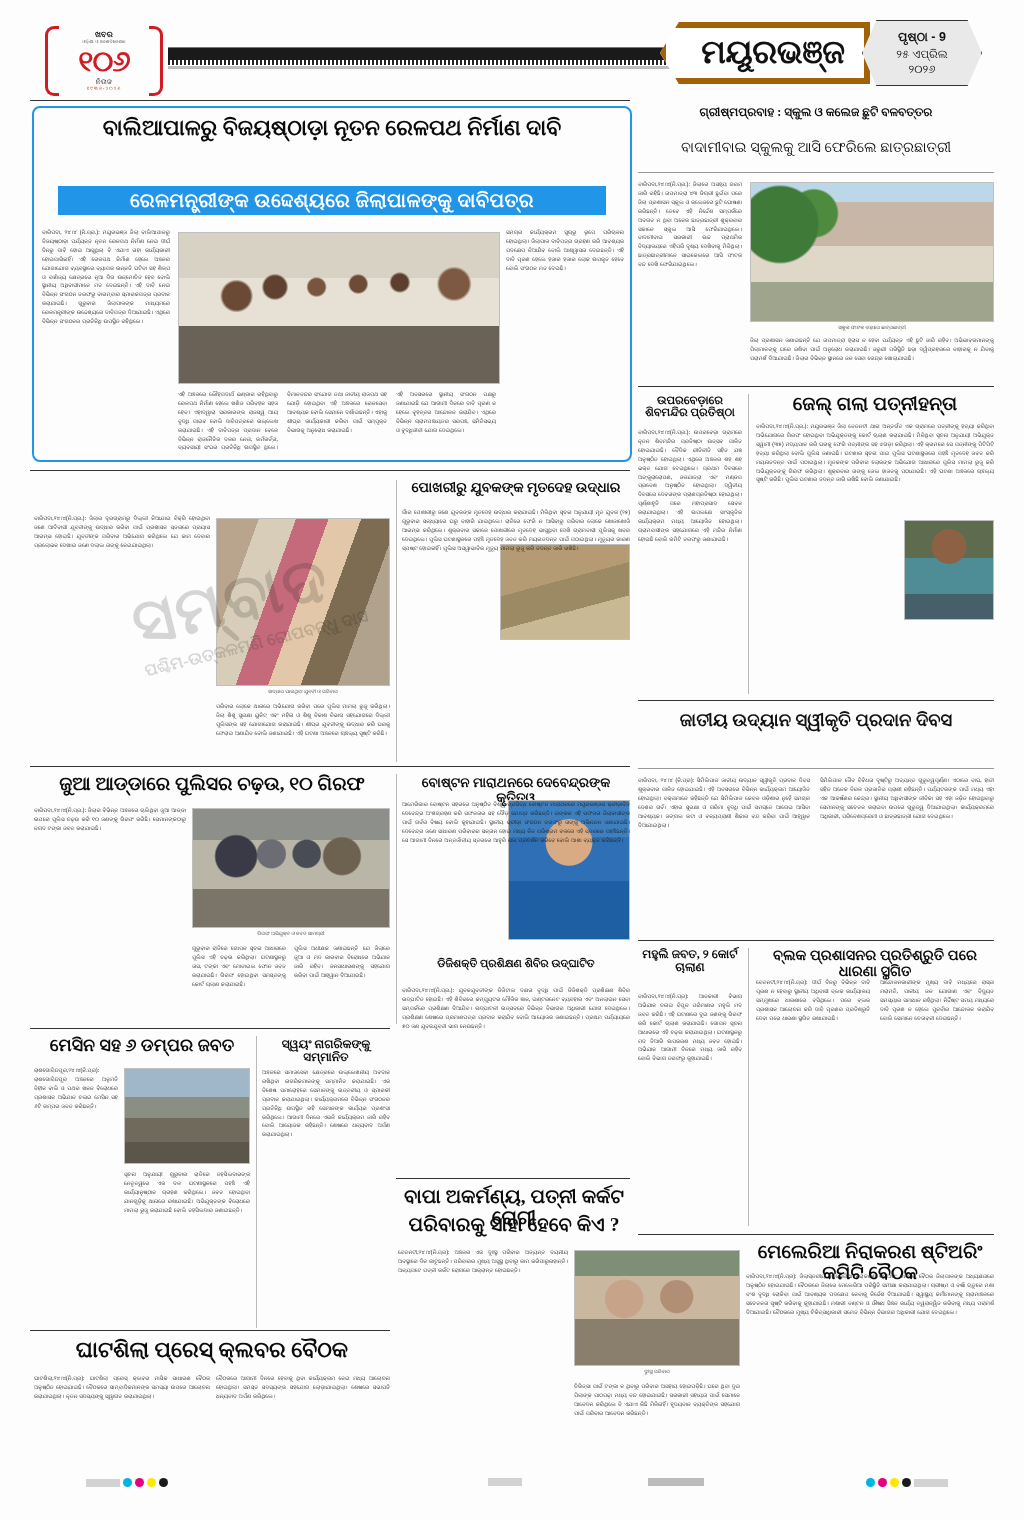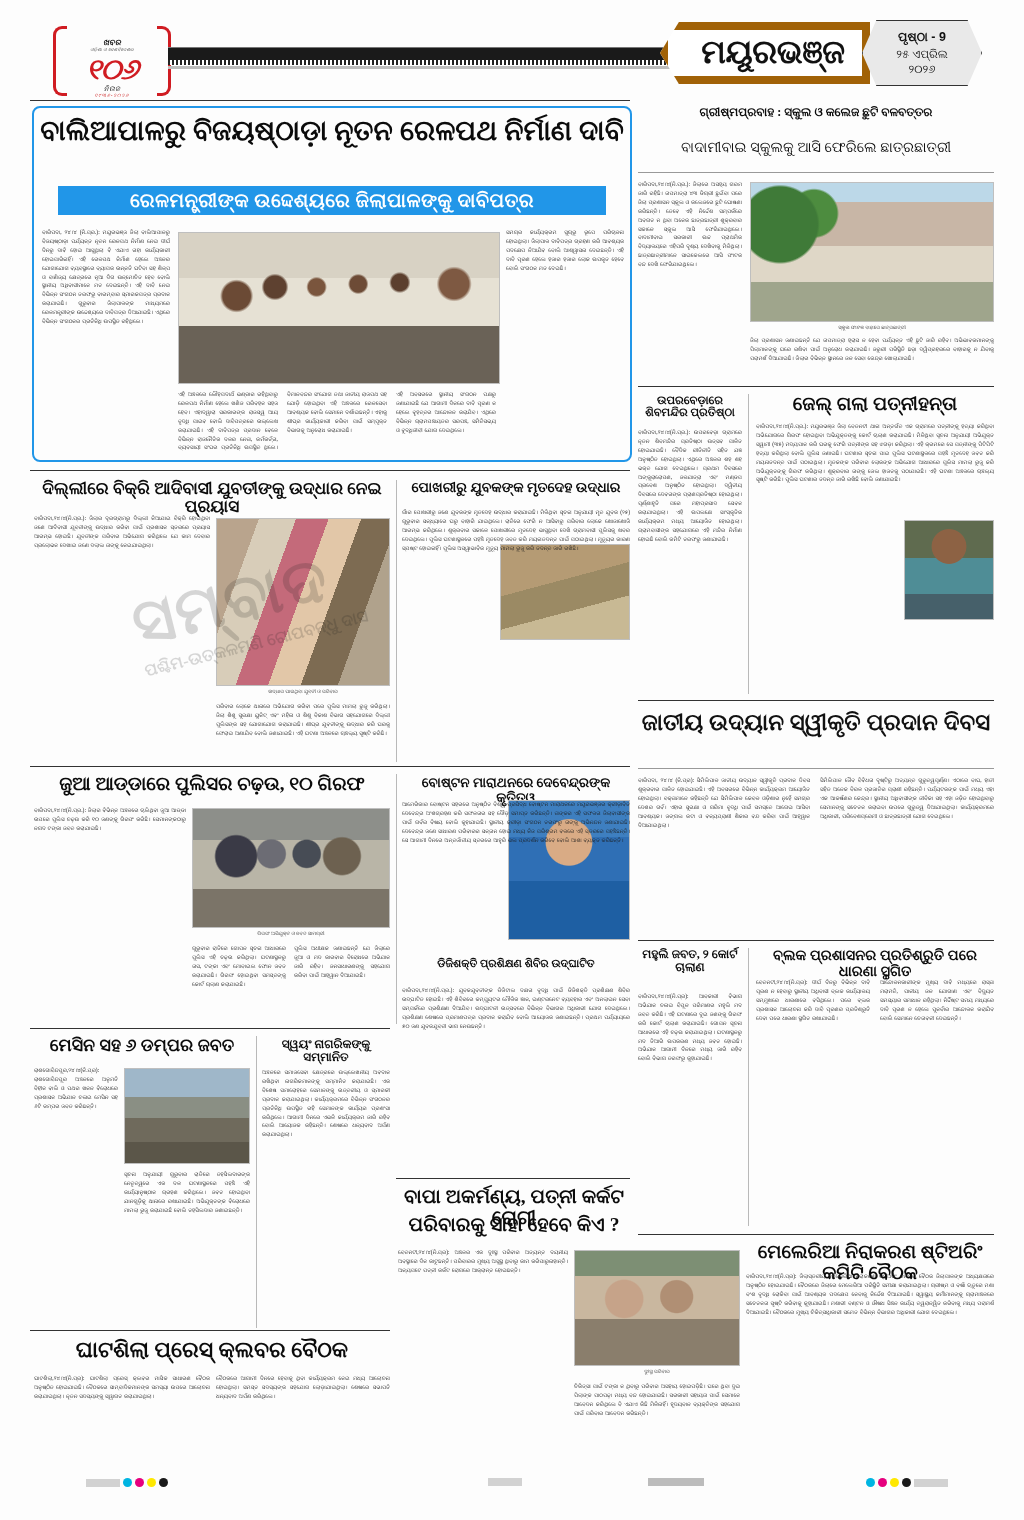--- a/index.html
+++ b/index.html
@@ -15,23 +15,23 @@
     background: #fdfdfd;
     padding: 0;
   }
 
   
   .masthead {
     position: absolute; left: 0; top: 0;
     width: 1024px; height: 100px;
   }
   .logo-badge {
-    position: absolute; left: 52px; top: 24px;
+    position: absolute; left: 44px; top: 24px;
     width: 120px; height: 74px;
-    display: flex; align-items: flex-end; justify-content: center; font-style: italic;
+    display: flex; align-items: center; justify-content: center;
   }
   .logo-bracket-l, .logo-bracket-r {
     position: absolute; top: 2px;
     width: 14px; height: 70px;
     border: 3px solid #d01c22;
   }
   .logo-bracket-l { left: 1px; border-right: none; border-radius: 9px 0 0 9px; }
   .logo-bracket-r { right: 1px; border-left: none; border-radius: 0 9px 9px 0; }
   .logo-inner { text-align: center; line-height: 1; width: 92px; }
   .logo-top {
@@ -60,21 +60,21 @@
   .mast-bar-thin {
     position: absolute; left: 168px; top: 66px;
     width: 520px; height: 3px;
     background: #bdbdbd;
   }
 
   .mast-flag {
     position: absolute; left: 660px; top: 22px;
     width: 210px; height: 62px;
     background: #ffffff;
-    border: 8px solid #a16207;
+    border: 6px solid #a16207;
     clip-path: polygon(0% 50%, 9% 0%, 100% 0%, 100% 100%, 9% 100%);
     display: flex; align-items: center; justify-content: center;
     box-shadow: 2px 3px 4px rgba(0,0,0,.3);
   }
   .mast-title {
     font-family: "Liberation Serif", serif;
     font-size: 33px; font-weight: bold; color: #111;
     letter-spacing: -0.5px; padding-left: 16px;
   }
   .mast-hex {
@@ -245,21 +245,21 @@
       <div class="mast-page">ପୃଷ୍ଠା - 9</div>
       <div class="mast-date">୨୫ ଏପ୍ରିଲ</div>
       <div class="mast-year">୨୦୨୬</div>
     </div>
   </div>
 
   <div class="hdiv" style="left:30px; top:100px; width:600px;"></div>
 
   <div class="boxline" style="left:32px; top:106px; width:600px; height:356px;"></div>
 
-  <div class="hl" style="position:absolute; left:40px; top:116px; width:584px; font-size:28px;">ବାଲିଆପାଳରୁ ବିଜୟଷ୍ଠାଡ଼ା ନୂତନ ରେଳପଥ ନିର୍ମାଣ ଦାବି</div>
+  <div class="hl" style="position:absolute; left:40px; top:116px; width:584px; font-size:22px;">ବାଲିଆପାଳରୁ ବିଜୟଷ୍ଠାଡ଼ା ନୂତନ ରେଳପଥ ନିର୍ମାଣ ଦାବି</div>
 
   <div class="subbanner" style="position:absolute; left:58px; top:186px; width:548px; height:29px; font-size:19.5px; line-height:29px;">ରେଳମନ୍ତ୍ରୀଙ୍କ ଉଦ୍ଦେଶ୍ୟରେ ଜିଲାପାଳଙ୍କୁ ଦାବିପତ୍ର</div>
 
   <div class="body-text" style="position:absolute; left:42px; top:228px; width:128px; height:222px;">ବାରିପଦା, ୨୪।୪ (ନି.ପ୍ର.): ମୟୂରଭଞ୍ଜ ଜିଲା ବାଲିଆପାଳରୁ ବିଜୟଷ୍ଠାଡ଼ା ପର୍ଯ୍ୟନ୍ତ ନୂତନ ରେଳପଥ ନିର୍ମାଣ ନେଇ ଦୀର୍ଘ ଦିନରୁ ଦାବି ହୋଇ ଆସୁଥିଲା ବି ଏଯାଏ ତାହା କାର୍ଯ୍ୟକାରୀ ହୋଇପାରିନାହିଁ। ଏହି ରେଳପଥ ନିର୍ମାଣ ହେଲେ ଅଞ୍ଚଳର ଯୋଗାଯୋଗ ବ୍ୟବସ୍ଥାରେ ବ୍ୟାପକ ଉନ୍ନତି ଘଟିବା ସହ ଶିଳ୍ପ ଓ ବାଣିଜ୍ୟ କ୍ଷେତ୍ରରେ ନୂଆ ଦିଗ ଉନ୍ମୋଚିତ ହେବ ବୋଲି ସ୍ଥାନୀୟ ଅଧିବାସୀମାନେ ମତ ଦେଇଛନ୍ତି। ଏହି ଦାବି ନେଇ ବିଭିନ୍ନ ସଂଗଠନ ତରଫରୁ ବାରମ୍ବାର ସ୍ମାରକପତ୍ର ପ୍ରଦାନ କରାଯାଇଛି। ଗୁରୁବାର ଜିଲାପାଳଙ୍କ ମାଧ୍ୟମରେ ରେଳମନ୍ତ୍ରୀଙ୍କ ଉଦ୍ଦେଶ୍ୟରେ ଦାବିପତ୍ର ଦିଆଯାଇଛି। ଏଥିରେ ବିଭିନ୍ନ ସଂଗଠନର ପ୍ରତିନିଧି ଉପସ୍ଥିତ ରହିଥିଲେ।</div>
 
   <div class="photo ph-meet" style="left:178px; top:232px; width:322px; height:152px;"></div>
 
   <div class="body-text" style="position:absolute; left:178px; top:390px; width:100px; height:62px;">ଏହି ଅଞ୍ଚଳରେ ଲୌହପଦାର୍ଥ ଭଣ୍ଡାର ରହିଥିବାରୁ ରେଳପଥ ନିର୍ମାଣ ହେଲେ ଖଣିଜ ପରିବହନ ସହଜ ହେବ। ଏହାଦ୍ୱାରା ସରକାରଙ୍କ ରାଜସ୍ୱ ଆୟ ବୃଦ୍ଧି ପାଇବ ବୋଲି ଦାବିପତ୍ରରେ ଉଲ୍ଲେଖ କରାଯାଇଛି। ଏହି ଦାବିପତ୍ର ପ୍ରଦାନ ବେଳେ ବିଭିନ୍ନ ରାଜନୈତିକ ଦଳର ନେତା, କର୍ମକର୍ତ୍ତା, ବ୍ୟବସାୟୀ ସଂଘର ପ୍ରତିନିଧି ଉପସ୍ଥିତ ଥିଲେ। ସେମାନେ କହିଛନ୍ତି ଯେ ଏହି ରେଳପଥ ନିର୍ମାଣ ଅଞ୍ଚଳର ସାମଗ୍ରିକ ବିକାଶରେ ସହାୟକ ହେବ।</div>
   <div class="body-text" style="position:absolute; left:287px; top:390px; width:100px; height:62px;">ବିମାନବନ୍ଦର ସଂଯୋଗ ତଥା ଜାତୀୟ ରାଜପଥ ସହ ଯୋଡ଼ି ହୋଇଥିବା ଏହି ଅଞ୍ଚଳରେ ରେଳସେବା ଆବଶ୍ୟକ ବୋଲି ସେମାନେ ଦର୍ଶାଇଛନ୍ତି। ଏହାକୁ ଶୀଘ୍ର କାର୍ଯ୍ୟକାରୀ କରିବା ପାଇଁ ସମ୍ପୃକ୍ତ ବିଭାଗକୁ ଅନୁରୋଧ କରାଯାଇଛି।</div>
   <div class="body-text" style="position:absolute; left:396px; top:390px; width:100px; height:62px;">ଏହି ଅବସରରେ ସ୍ଥାନୀୟ ସଂଗଠନ ପକ୍ଷରୁ ଜଣାଯାଇଛି ଯେ ଆଗାମୀ ଦିନରେ ଦାବି ପୂରଣ ନ ହେଲେ ବୃହତ୍ତର ଆନ୍ଦୋଳନ କରାଯିବ। ଏଥିରେ ବିଭିନ୍ନ ଗ୍ରାମପଞ୍ଚାୟତର ସରପଞ୍ଚ, ସମିତିସଭ୍ୟ ଓ ବୁଦ୍ଧିଜୀବୀ ଯୋଗ ଦେଇଥିଲେ।</div>
@@ -281,21 +281,21 @@
 
   <div class="vdiv" style="left:748px; top:394px; height:300px;"></div>
 
   <div class="hl" style="position:absolute; left:756px; top:394px; width:238px; font-size:19px;">ଜେଲ୍ ଗଲା ପତ୍ନୀହନ୍ତା</div>
 
   <div class="photo ph-accused" style="left:904px; top:520px; width:90px; height:100px;"></div>
   <div class="body-text" style="position:absolute; left:756px; top:422px; width:238px; height:270px;">ବାରିପଦା,୨୪।୪(ନି.ପ୍ର.): ମୟୂରଭଞ୍ଜ ଜିଲା ବେତନଟୀ ଥାନା ଅନ୍ତର୍ଗତ ଏକ ଗ୍ରାମରେ ପତ୍ନୀଙ୍କୁ ହତ୍ୟା କରିଥିବା ଅଭିଯୋଗରେ ଗିରଫ ହୋଇଥିବା ଅଭିଯୁକ୍ତଙ୍କୁ କୋର୍ଟ ଚାଲାଣ କରାଯାଇଛି। ମିଳିଥିବା ସୂଚନା ଅନୁଯାୟୀ ଅଭିଯୁକ୍ତ ସ୍ୱାମୀ (୩୫) ମଦ୍ୟପାନ କରି ଘରକୁ ଫେରି ପତ୍ନୀଙ୍କ ସହ ଝଗଡ଼ା କରିଥିଲା। ଏହି କ୍ରମରେ ସେ ପତ୍ନୀଙ୍କୁ ପିଟିପିଟି ହତ୍ୟା କରିଥିଲା ବୋଲି ପୁଲିସ ଜଣାଇଛି। ଘଟଣାର ସୂଚନା ପାଇ ପୁଲିସ ଘଟଣାସ୍ଥଳରେ ପହଞ୍ଚି ମୃତଦେହ ଜବତ କରି ମୟନାତଦନ୍ତ ପାଇଁ ପଠାଇଥିଲା। ମୃତକଙ୍କ ପରିବାର ଲୋକଙ୍କ ଅଭିଯୋଗ ଆଧାରରେ ପୁଲିସ ମାମଲା ରୁଜୁ କରି ଅଭିଯୁକ୍ତଙ୍କୁ ଗିରଫ କରିଥିଲା। ଶୁକ୍ରବାର ତାଙ୍କୁ ଜେଲ ହାଜତକୁ ପଠାଯାଇଛି। ଏହି ଘଟଣା ଅଞ୍ଚଳରେ ଚାଞ୍ଚଲ୍ୟ ସୃଷ୍ଟି କରିଛି। ପୁଲିସ ଘଟଣାର ତଦନ୍ତ ଜାରି ରଖିଛି ବୋଲି ଜଣାଯାଇଛି।</div>
 
   <div class="hdiv" style="left:638px; top:700px; width:356px;"></div>
 
-  <div class="kicker" style="position:absolute; left:638px; top:710px; width:356px; font-size:23px;">ଜାତୀୟ ଉଦ୍ୟାନ ସ୍ୱୀକୃତି ପ୍ରଦାନ ଦିବସ</div>
+  <div class="kicker" style="position:absolute; left:638px; top:710px; width:356px; font-size:18px;">ଜାତୀୟ ଉଦ୍ୟାନ ସ୍ୱୀକୃତି ପ୍ରଦାନ ଦିବସ</div>
   <div class="hdiv" style="left:638px; top:768px; width:356px; background:#999;"></div>
 
   <div class="body-text" style="position:absolute; left:638px; top:776px; width:172px; height:158px;">ବାରିପଦା, ୨୪।୪ (ନି.ପ୍ର): ସିମିଲିପାଳ ଜାତୀୟ ଉଦ୍ୟାନ ସ୍ୱୀକୃତି ପ୍ରଦାନ ଦିବସ ଶୁକ୍ରବାର ପାଳିତ ହୋଇଯାଇଛି। ଏହି ଅବସରରେ ବିଭିନ୍ନ କାର୍ଯ୍ୟକ୍ରମ ଆୟୋଜିତ ହୋଇଥିଲା। ବକ୍ତାମାନେ କହିଛନ୍ତି ଯେ ସିମିଲିପାଳ କେବଳ ଓଡ଼ିଶାର ନୁହେଁ ସମଗ୍ର ଦେଶର ଗର୍ବ। ଏହାର ସୁରକ୍ଷା ଓ ଗରିମା ବୃଦ୍ଧି ପାଇଁ ସମସ୍ତେ ଆଗେଇ ଆସିବା ଆବଶ୍ୟକ। ଜଙ୍ଗଲ କଟା ଓ ବନ୍ୟପ୍ରାଣୀ ଶିକାର ବନ୍ଦ କରିବା ପାଇଁ ଆହ୍ୱାନ ଦିଆଯାଇଥିଲା।</div>
   <div class="body-text" style="position:absolute; left:820px; top:776px; width:174px; height:158px;">ସିମିଲିପାଳ ଜୈବ ବିବିଧତା ଦୃଷ୍ଟିରୁ ଅତ୍ୟନ୍ତ ଗୁରୁତ୍ୱପୂର୍ଣ୍ଣ। ଏଠାରେ ବାଘ, ହାତୀ ସହିତ ଅନେକ ବିରଳ ପ୍ରଜାତିର ପ୍ରାଣୀ ରହିଛନ୍ତି। ପର୍ଯ୍ୟଟକଙ୍କ ପାଇଁ ମଧ୍ୟ ଏହା ଏକ ଆକର୍ଷଣର କେନ୍ଦ୍ର। ସ୍ଥାନୀୟ ଅଧିବାସୀଙ୍କ ଜୀବିକା ସହ ଏହା ଜଡ଼ିତ ହୋଇଥିବାରୁ ସେମାନଙ୍କୁ ସଚେତନ କରାଇବା ଉପରେ ଗୁରୁତ୍ୱ ଦିଆଯାଇଥିଲା। କାର୍ଯ୍ୟକ୍ରମରେ ଅଧିକାରୀ, ପରିବେଶପ୍ରେମୀ ଓ ଛାତ୍ରଛାତ୍ରୀ ଯୋଗ ଦେଇଥିଲେ।</div>
 
   <div class="hdiv" style="left:638px; top:940px; width:356px;"></div>
 
   <div class="hl" style="position:absolute; left:638px; top:948px; width:104px; font-size:12px;">ମହୁଲି ଜବତ, ୨ କୋର୍ଟ ଚାଲାଣ</div>
   <div class="body-text" style="position:absolute; left:638px; top:992px; width:104px; height:232px;">ବାରିପଦା,୨୪।୪(ନି.ପ୍ର): ଆବକାରୀ ବିଭାଗ ଅଭିଯାନ ଚଳାଇ ବିପୁଳ ପରିମାଣର ମହୁଲି ମଦ ଜବତ କରିଛି। ଏହି ଘଟଣାରେ ଦୁଇ ଜଣଙ୍କୁ ଗିରଫ କରି କୋର୍ଟ ଚାଲାଣ କରାଯାଇଛି। ଗୋପନ ସୂଚନା ଆଧାରରେ ଏହି ଚଢ଼ଉ କରାଯାଇଥିଲା। ଘଟଣାସ୍ଥଳରୁ ମଦ ତିଆରି ଉପକରଣ ମଧ୍ୟ ଜବତ ହୋଇଛି। ଅଭିଯାନ ଆଗାମୀ ଦିନରେ ମଧ୍ୟ ଜାରି ରହିବ ବୋଲି ବିଭାଗ ତରଫରୁ କୁହାଯାଇଛି।</div>
 
@@ -305,21 +305,20 @@
   <div class="body-text" style="position:absolute; left:756px; top:978px; width:114px; height:248px;">ବେତନଟୀ,୨୪।୪(ନି.ପ୍ର): ଦୀର୍ଘ ଦିନରୁ ବିଭିନ୍ନ ଦାବି ପୂରଣ ନ ହେବାରୁ ସ୍ଥାନୀୟ ଅଧିବାସୀ ବ୍ଲକ କାର୍ଯ୍ୟାଳୟ ସମ୍ମୁଖରେ ଧାରଣାରେ ବସିଥିଲେ। ପରେ ବ୍ଲକ ପ୍ରଶାସନ ଆଲୋଚନା କରି ଦାବି ପୂରଣର ପ୍ରତିଶ୍ରୁତି ଦେବା ପରେ ଧାରଣା ସ୍ଥଗିତ ରଖାଯାଇଛି।</div>
   <div class="body-text" style="position:absolute; left:880px; top:978px; width:114px; height:248px;">ଆନ୍ଦୋଳନକାରୀଙ୍କ ମୁଖ୍ୟ ଦାବି ମଧ୍ୟରେ ରାସ୍ତା ମରାମତି, ପାନୀୟ ଜଳ ଯୋଗାଣ ଏବଂ ବିଦ୍ୟୁତ ସମସ୍ୟାର ସମାଧାନ ରହିଥିଲା। ନିର୍ଦ୍ଦିଷ୍ଟ ସମୟ ମଧ୍ୟରେ ଦାବି ପୂରଣ ନ ହେଲେ ପୁନର୍ବାର ଆନ୍ଦୋଳନ କରାଯିବ ବୋଲି ସେମାନେ ଚେତାବନୀ ଦେଇଛନ୍ତି।</div>
 
   <div class="hdiv" style="left:638px; top:1234px; width:356px;"></div>
 
   <div class="hl" style="position:absolute; left:746px; top:1242px; width:248px; font-size:19px;">ମେଲେରିଆ ନିରାକରଣ ଷ୍ଟିଅରିଂ କମିଟି ବୈଠକ</div>
   <div class="body-text" style="position:absolute; left:746px; top:1272px; width:248px; height:196px;">ବାରିପଦା,୨୪।୪(ନି.ପ୍ର): ଜିଲାସ୍ତରୀୟ ମେଲେରିଆ ନିରାକରଣ ଷ୍ଟିଅରିଂ କମିଟିର ବୈଠକ ଜିଲାପାଳଙ୍କ ଅଧ୍ୟକ୍ଷତାରେ ଅନୁଷ୍ଠିତ ହୋଇଯାଇଛି। ବୈଠକରେ ଜିଲାରେ ମେଲେରିଆ ପରିସ୍ଥିତି ସମୀକ୍ଷା କରାଯାଇଥିଲା। ଗ୍ରୀଷ୍ମ ଓ ବର୍ଷା ଋତୁରେ ମଶା ବଂଶ ବୃଦ୍ଧି ରୋକିବା ପାଇଁ ଆବଶ୍ୟକ ପଦକ୍ଷେପ ନେବାକୁ ନିର୍ଦ୍ଦେଶ ଦିଆଯାଇଛି। ସ୍ୱାସ୍ଥ୍ୟ କର୍ମୀମାନଙ୍କୁ ଗ୍ରାମାଞ୍ଚଳରେ ସଚେତନତା ସୃଷ୍ଟି କରିବାକୁ କୁହାଯାଇଛି। ମଶାରୀ ବଣ୍ଟନ ଓ ଔଷଧ ସିଞ୍ଚନ କାର୍ଯ୍ୟ ତ୍ୱରାନ୍ୱିତ କରିବାକୁ ମଧ୍ୟ ପରାମର୍ଶ ଦିଆଯାଇଛି। ବୈଠକରେ ମୁଖ୍ୟ ଚିକିତ୍ସାଧିକାରୀ ସମେତ ବିଭିନ୍ନ ବିଭାଗର ଅଧିକାରୀ ଯୋଗ ଦେଇଥିଲେ।</div>
 
   <div class="hdiv" style="left:30px; top:470px; width:600px;"></div>
 
-  <div class="hl" style="position:absolute; left:34px; top:480px; width:356px; font-size:17px;">ଦିଲ୍ଲୀରେ ବିକ୍ରି ଆଦିବାସୀ ଯୁବତୀଙ୍କୁ ଉଦ୍ଧାର ନେଇ ପ୍ରୟାସ</div>
   <div class="body-text" style="position:absolute; left:34px; top:514px; width:176px; height:252px;">ବାରିପଦା,୨୪।୪(ନି.ପ୍ର.): ଜିଲାର ଦୂରଗ୍ରାମରୁ ଦିଲ୍ଲୀ ନିଆଯାଇ ବିକ୍ରି ହୋଇଥିବା ଜଣେ ଆଦିବାସୀ ଯୁବତୀଙ୍କୁ ଉଦ୍ଧାର କରିବା ପାଇଁ ପ୍ରଶାସନ ସ୍ତରରେ ପ୍ରୟାସ ଆରମ୍ଭ ହୋଇଛି। ଯୁବତୀଙ୍କ ପରିବାର ଅଭିଯୋଗ କରିଥିଲେ ଯେ କାମ ଦେବାର ପ୍ରଲୋଭନ ଦେଖାଇ ଜଣେ ଦଲାଲ ତାଙ୍କୁ ନେଇଯାଇଥିଲା।</div>
   <div class="photo ph-rescue" style="left:216px; top:518px; width:174px; height:168px;"></div>
   <div class="caption" style="position:absolute; left:216px; top:688px; width:174px;">ଉଦ୍ଧାର ପାଇଥିବା ଯୁବତୀ ଓ ପରିବାର</div>
   <div class="body-text" style="position:absolute; left:216px; top:702px; width:174px; height:64px;">ପରିବାର ଲୋକେ ଥାନାରେ ଅଭିଯୋଗ କରିବା ପରେ ପୁଲିସ ମାମଲା ରୁଜୁ କରିଥିଲା। ଜିଲା ଶିଶୁ ସୁରକ୍ଷା ୟୁନିଟ୍ ଏବଂ ମହିଳା ଓ ଶିଶୁ ବିକାଶ ବିଭାଗ ସହଯୋଗରେ ଦିଲ୍ଲୀ ପୁଲିସଙ୍କ ସହ ଯୋଗାଯୋଗ କରାଯାଇଛି। ଶୀଘ୍ର ଯୁବତୀଙ୍କୁ ଉଦ୍ଧାର କରି ଘରକୁ ଫେରାଇ ଅଣାଯିବ ବୋଲି ଜଣାଯାଇଛି। ଏହି ଘଟଣା ଅଞ୍ଚଳରେ ଚାଞ୍ଚଲ୍ୟ ସୃଷ୍ଟି କରିଛି।</div>
 
   <div class="vdiv" style="left:396px; top:480px; height:282px;"></div>
 
   <div class="hl" style="position:absolute; left:402px; top:480px; width:228px; font-size:14px;">ପୋଖରୀରୁ ଯୁବକଙ୍କ ମୃତଦେହ ଉଦ୍ଧାର</div>
   <div class="photo ph-body" style="left:500px; top:544px; width:130px; height:96px;"></div>
   <div class="body-text" style="position:absolute; left:402px; top:508px; width:228px; height:256px;">ଗାଁର ପୋଖରୀରୁ ଜଣେ ଯୁବକଙ୍କ ମୃତଦେହ ଉଦ୍ଧାର କରାଯାଇଛି। ମିଳିଥିବା ସୂଚନା ଅନୁଯାୟୀ ମୃତ ଯୁବକ (୨୫) ଗୁରୁବାର ସନ୍ଧ୍ୟାରେ ଘରୁ ବାହାରି ଯାଇଥିଲେ। ରାତିରେ ଫେରି ନ ଆସିବାରୁ ପରିବାର ଲୋକେ ଖୋଜାଖୋଜି ଆରମ୍ଭ କରିଥିଲେ। ଶୁକ୍ରବାର ସକାଳେ ପୋଖରୀରେ ମୃତଦେହ ଭାସୁଥିବା ଦେଖି ଗ୍ରାମବାସୀ ପୁଲିସକୁ ଖବର ଦେଇଥିଲେ। ପୁଲିସ ଘଟଣାସ୍ଥଳରେ ପହଞ୍ଚି ମୃତଦେହ ଜବତ କରି ମୟନାତଦନ୍ତ ପାଇଁ ପଠାଇଥିଲା। ମୃତ୍ୟୁର କାରଣ ସ୍ପଷ୍ଟ ହୋଇନାହିଁ। ପୁଲିସ ଅସ୍ୱାଭାବିକ ମୃତ୍ୟୁ ମାମଲା ରୁଜୁ କରି ତଦନ୍ତ ଜାରି ରଖିଛି।</div>

